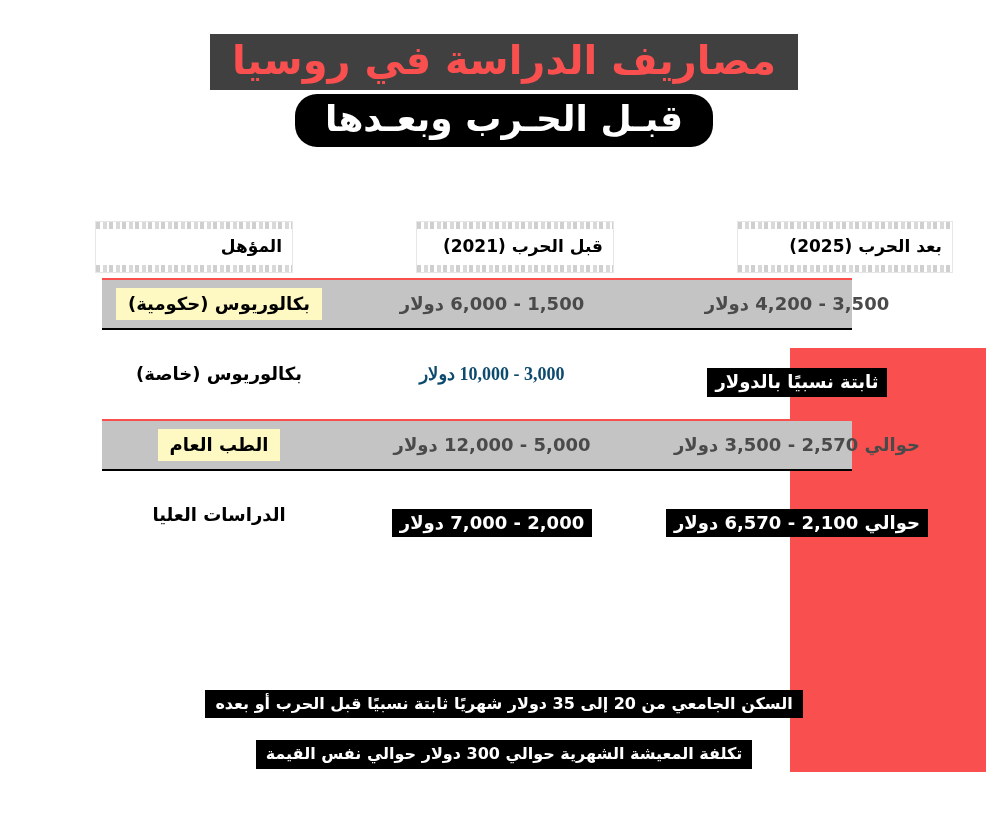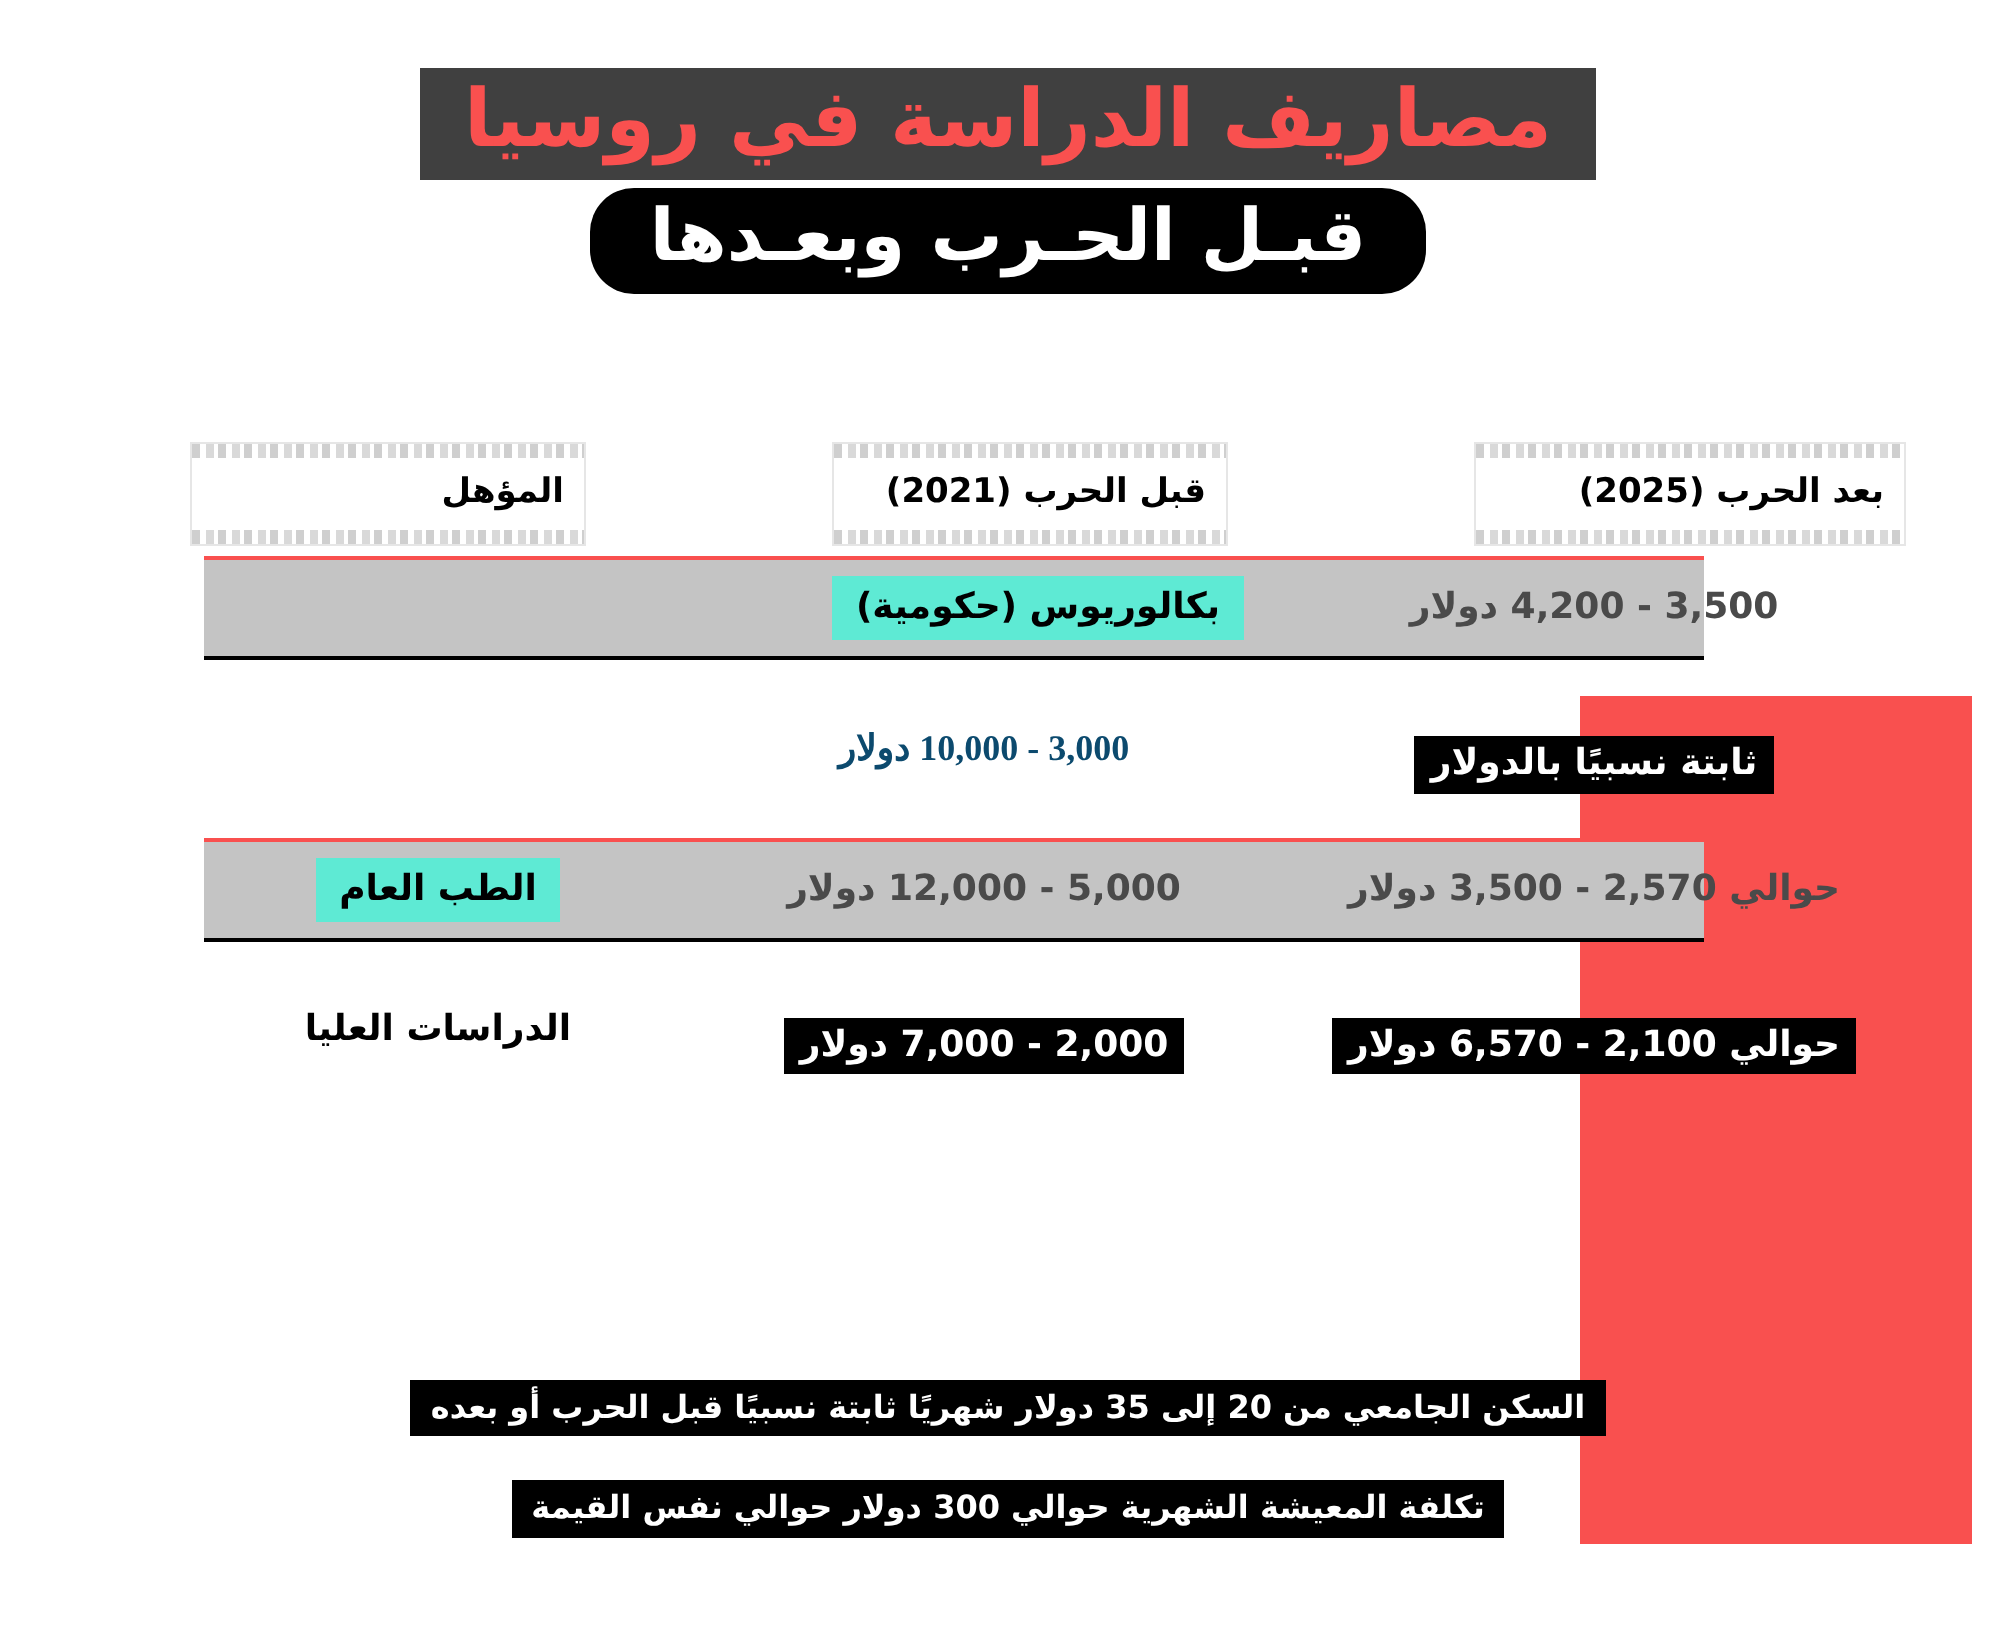--- a/index.html
+++ b/index.html
@@ -152,21 +152,21 @@
     margin-top: 16px;
   }
   .chip-dark-on-grey {
     color: #4a4a4a;
   }
   .chip-plain {
     color: #0c4a6e;
     font-family: Liberation Serif, serif;
   }
   .qual-chip-red {
-    background: #5eead4;
+    background: #fef9c3;
     color: #000000;
     padding: 4px 12px;
     font-size: 18px;
   }
   .qual-chip-plain {
     color: #000000;
     padding: 4px 12px;
     font-size: 18px;
   }
 
@@ -208,31 +208,37 @@
     <div class="paper col-post">بعد الحرب (2025)</div>
     <div class="paper col-pre">قبل الحرب (2021)</div>
     <div class="paper col-qual">المؤهل</div>
   </div>
 
   <div class="row">
     <div class="row-band"></div>
     <div class="cell cell-post">
       <span class="chip chip-dark-on-grey">3,500  -  4,200 دولار</span>
     </div>
+    <div class="cell cell-pre">
+      <span class="chip chip-dark-on-grey">1,500 - 6,000 دولار</span>
+    </div>
     <div class="cell cell-qual">
       <span class="qual-chip-red">بكالوريوس (حكومية)</span>
     </div>
   </div>
 
   <div class="row alt">
     <div class="cell cell-post">
       <span class="chip chip-black">ثابتة نسبيًا بالدولار</span>
     </div>
     <div class="cell cell-pre">
       <span class="chip chip-plain">3,000 - 10,000 دولار</span>
+    </div>
+    <div class="cell cell-qual">
+      <span class="qual-chip-plain">بكالوريوس (خاصة)</span>
     </div>
   </div>
 
   <div class="row">
     <div class="row-band"></div>
     <div class="cell cell-post">
       <span class="chip chip-dark-on-grey">حوالي 2,570 - 3,500  دولار</span>
     </div>
     <div class="cell cell-pre">
       <span class="chip chip-dark-on-grey">5,000 - 12,000 دولار</span>

